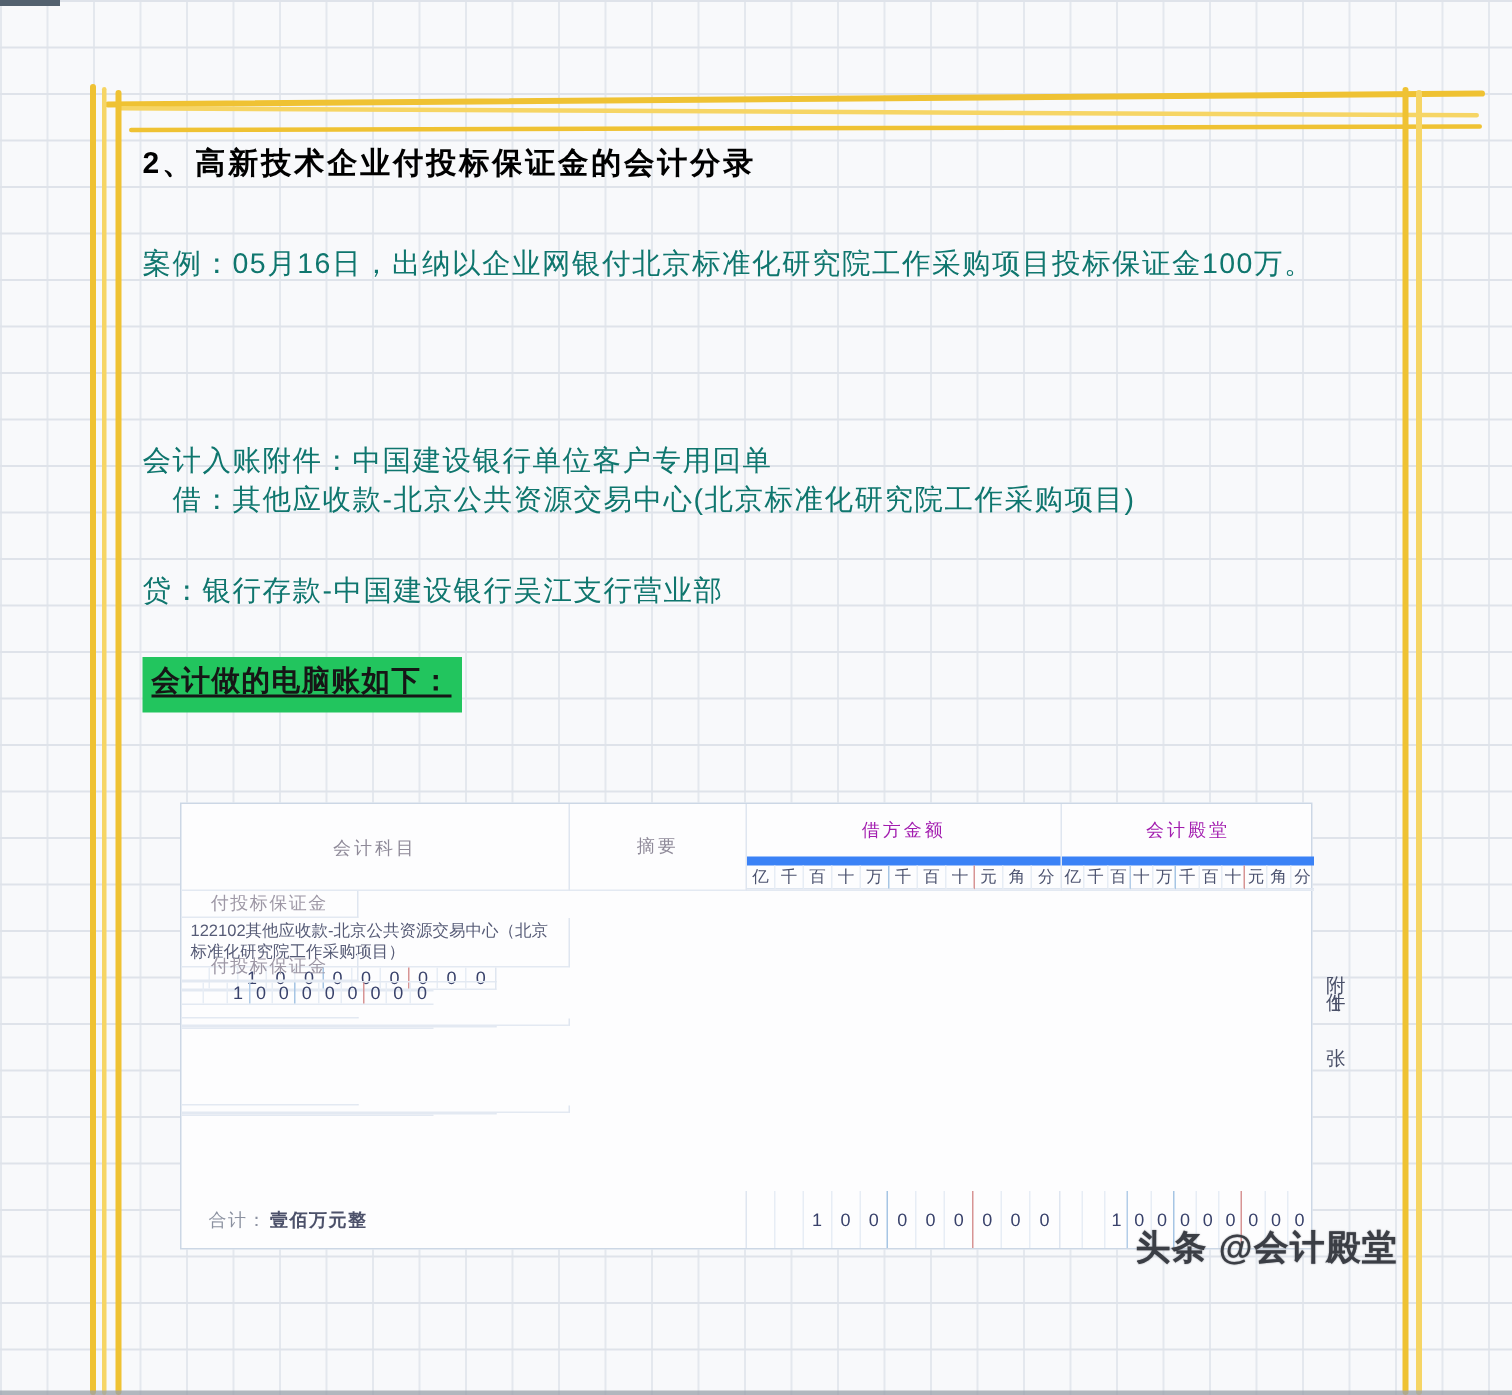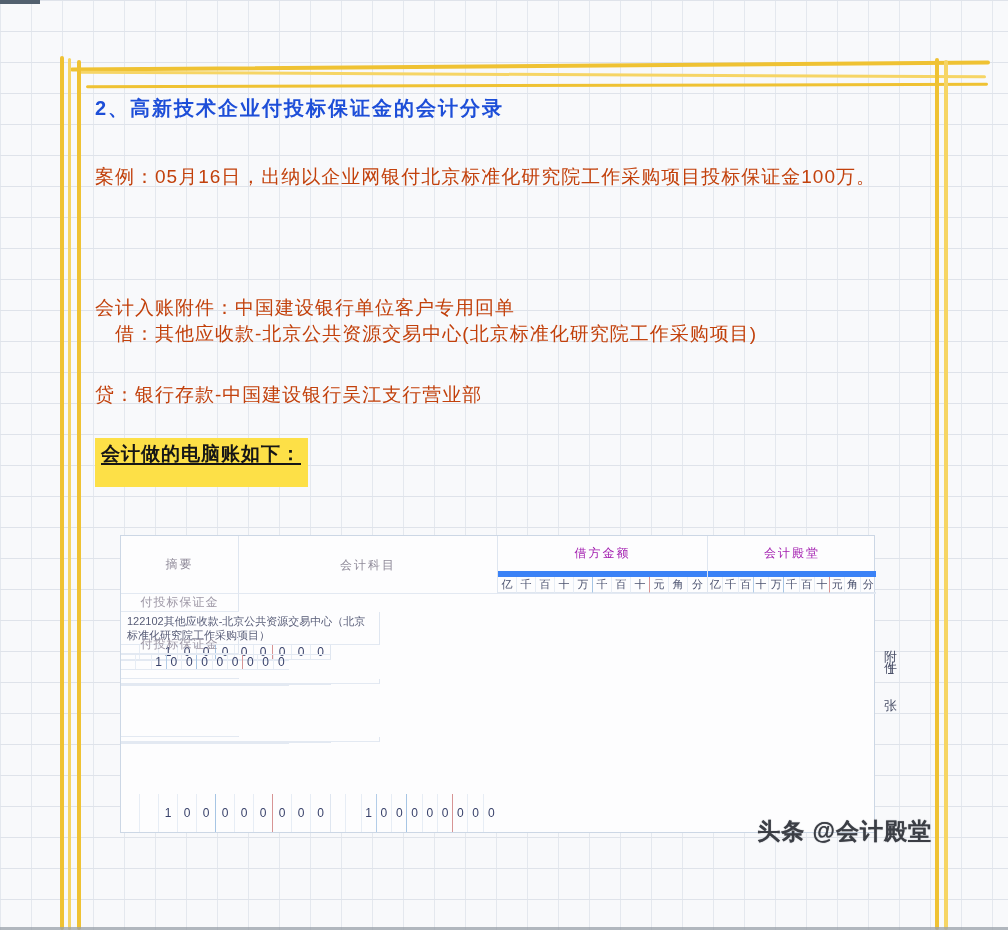--- a/index.html
+++ b/index.html
@@ -28,36 +28,36 @@
   .v3s { left:77px;  top:60px; width:4px;  height:870px; }
   .v4s { left:935px; top:58px; width:4px;  height:872px; }
   .v5s { left:944px; top:60px; width:4px;  height:870px; }
 
   .corner-artifact { left:0; top:0; width:40px; height:4px; background:#53616f; }
   .bottom-line { left:0; top:927px; width:1008px; height:3px; background:#99a0a9; opacity:.75; }
 
   
   .heading {
     left:95px; top:95px; width:880px;
-    color:#1d4ed8; font-size:20px; font-weight:bold; letter-spacing:2px;
+    color:#000000; font-size:20px; font-weight:bold; letter-spacing:2px;
   }
   .para {
     left:95px; width:895px;
-    color:#c2410c; font-size:19px; letter-spacing:1px; line-height:37px;
+    color:#0f766e; font-size:19px; letter-spacing:1px; line-height:37px;
   }
   .p-case   { top:158px; }
   .p-attach { top:252px;margin-top:37px; }
   .p-debit  { top:315px;margin-left:20px; }
   .p-credit { top:376px; }
   .highlight {
     left:95px; top:438px;
     display:inline-block;
-    background:#fde047;
+    background:#22c55e;
     color:#161616; font-size:19px; font-weight:bold; letter-spacing:1px;
-    padding:3px 7px 20px 6px;
+    padding:3px 7px 8px 6px;
     text-decoration:underline;
     text-decoration-thickness:2px;
     text-underline-offset:3px;
   }
 
   
   .voucher {
     left:120px; top:535px; width:755px; height:298px;
     background:#fdfdfe;
     border:1px solid #ccd7e5;
@@ -128,22 +128,22 @@
 <div class="abs heading"></div>
 <div class="abs heading">2、高新技术企业付投标保证金的会计分录</div>
 <div class="abs para p-case">案例：05月16日，出纳以企业网银付北京标准化研究院工作采购项目投标保证金100万。</div>
 <div class="abs para p-attach">会计入账附件：中国建设银行单位客户专用回单</div>
 <div class="abs para p-debit">借：其他应收款-北京公共资源交易中心(北京标准化研究院工作采购项目)</div>
 <div class="abs para p-credit">贷：银行存款-中国建设银行吴江支行营业部</div>
 <div class="abs highlight">会计做的电脑账如下：</div>
 
 <div class="abs voucher">
   <div class="vrow" style="height:58px;">
+    <div class="cell c-account hdr-span" style="justify-content:center;">会计科目</div>
     <div class="cell c-summary hdr-span">摘要</div>
-    <div class="cell c-account hdr-span" style="justify-content:center;">会计科目</div>
     <div class="cell c-amtsec sec-debit">
       <div class="amt-label">借方金额</div>
       <div class="units">
         <div class="dg debit" id="debit-units">
             <span>亿</span>
             <span>千</span>
             <span>百</span>
             <span>十</span>
             <span>万</span>
             <span>千</span>
@@ -307,20 +307,24 @@
             <span></span>
             <span></span>
             <span></span>
             <span></span>
           </div>
         </div>
       </div>
     </div>
 
   <div class="total-row">
+    <div class="total-label">
+      <span class="pfx">合计：</span>
+      <span class="wrd">壹佰万元整</span>
+    </div>
     <div class="t-amt sec-debit cell" style="border-bottom:none;">
         <div class="dg debit" id="total-debit">
           <span></span>
           <span></span>
           <span>1</span>
           <span>0</span>
           <span>0</span>
           <span>0</span>
           <span>0</span>
           <span>0</span>

